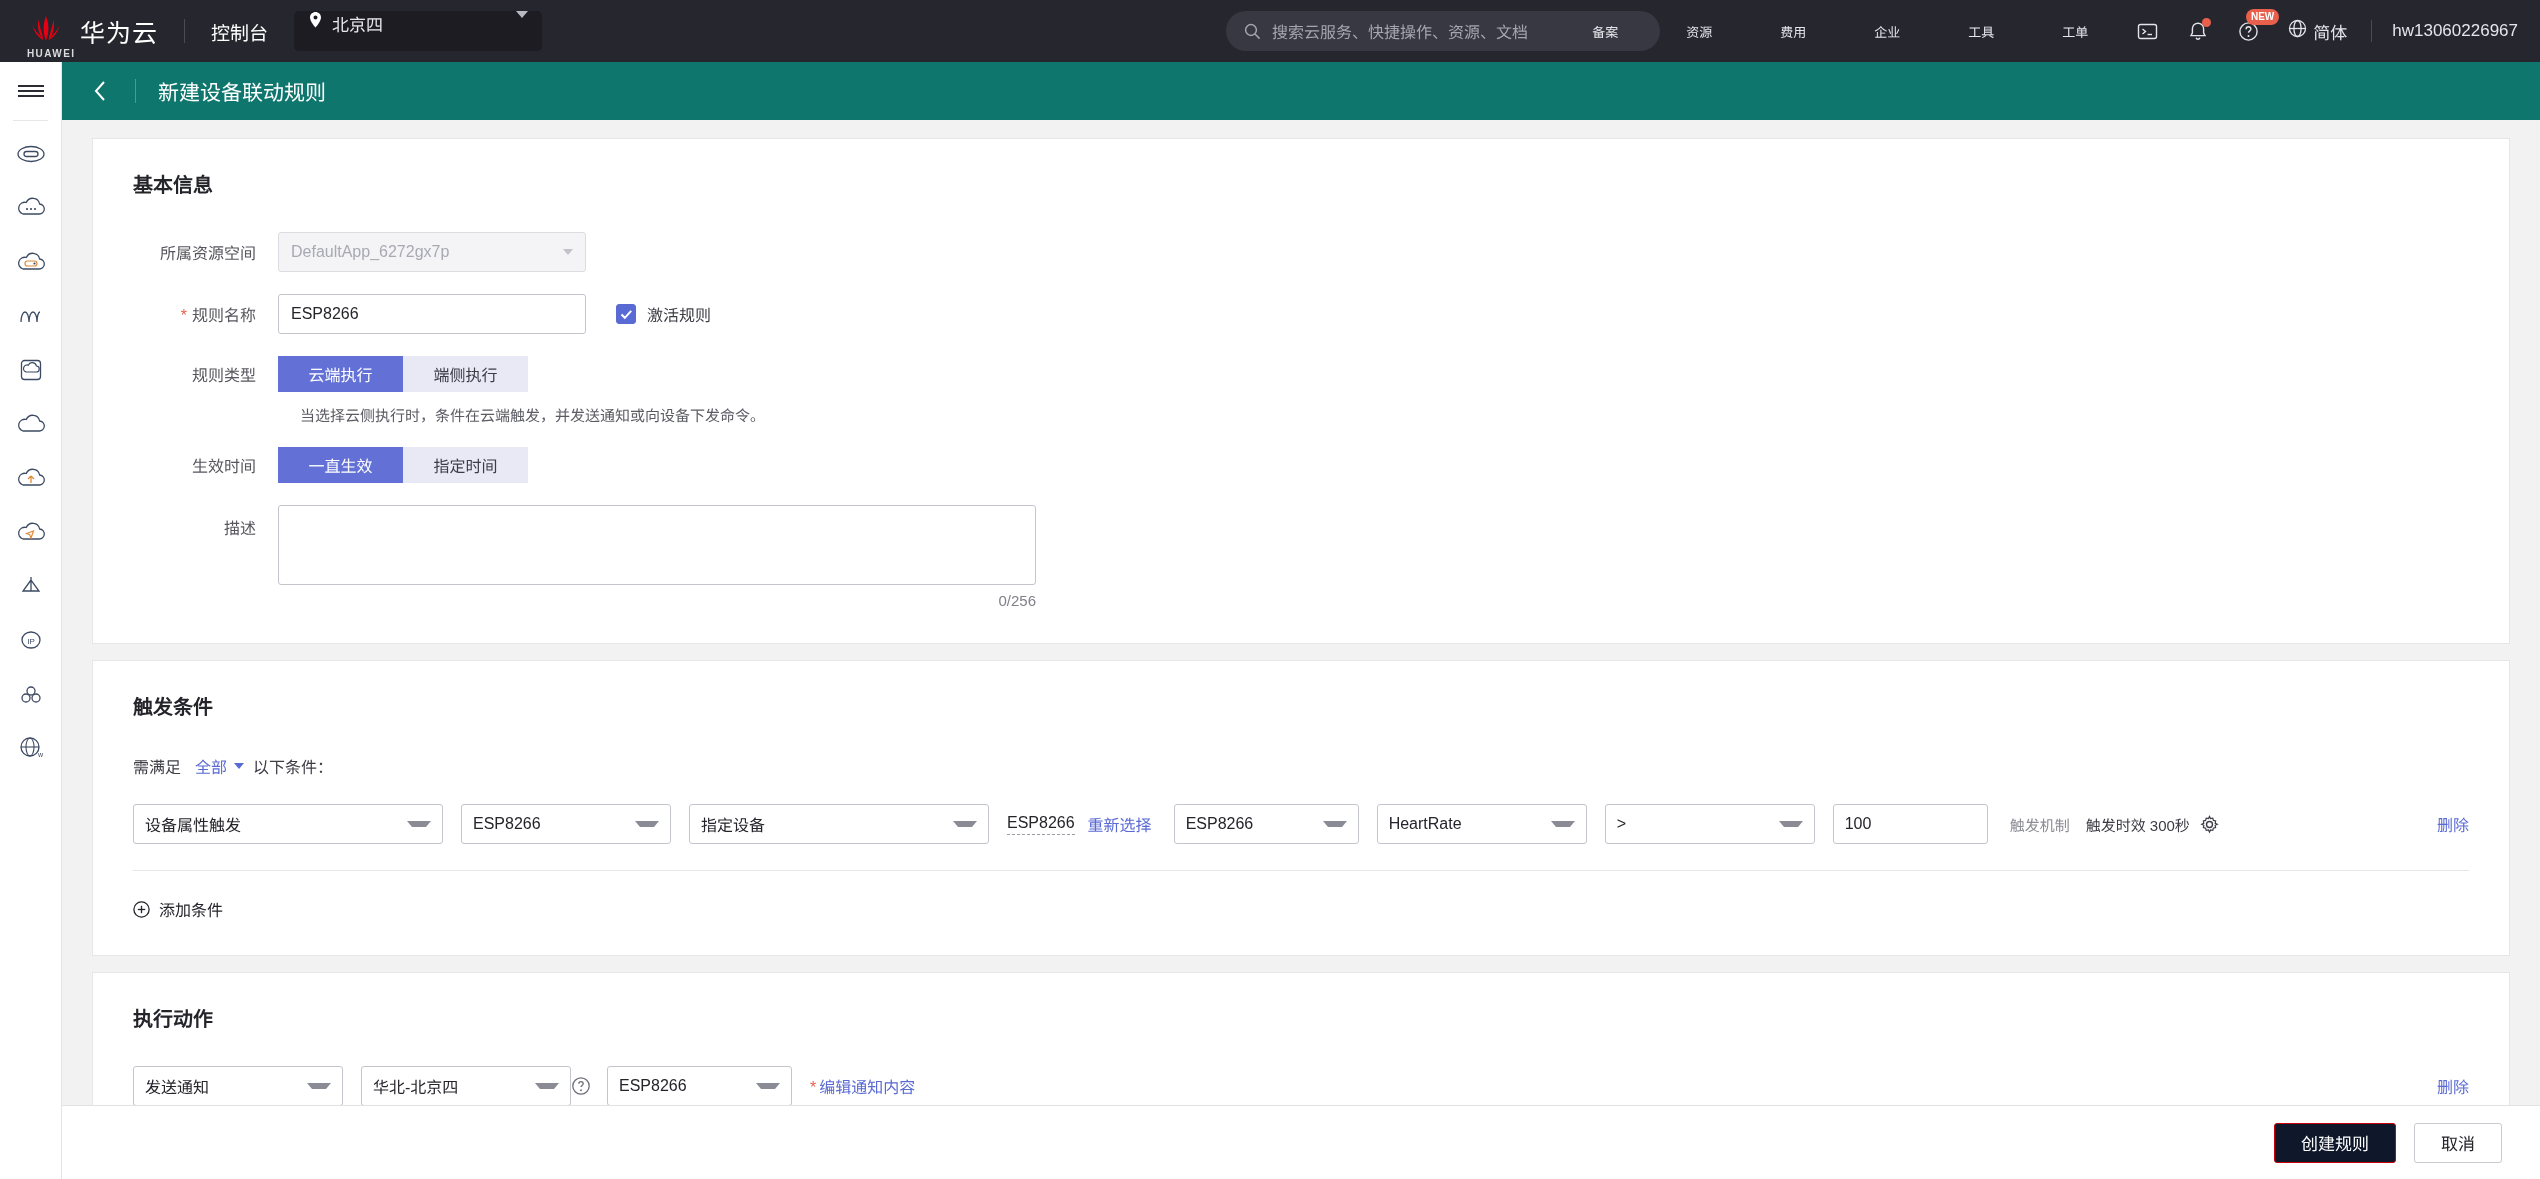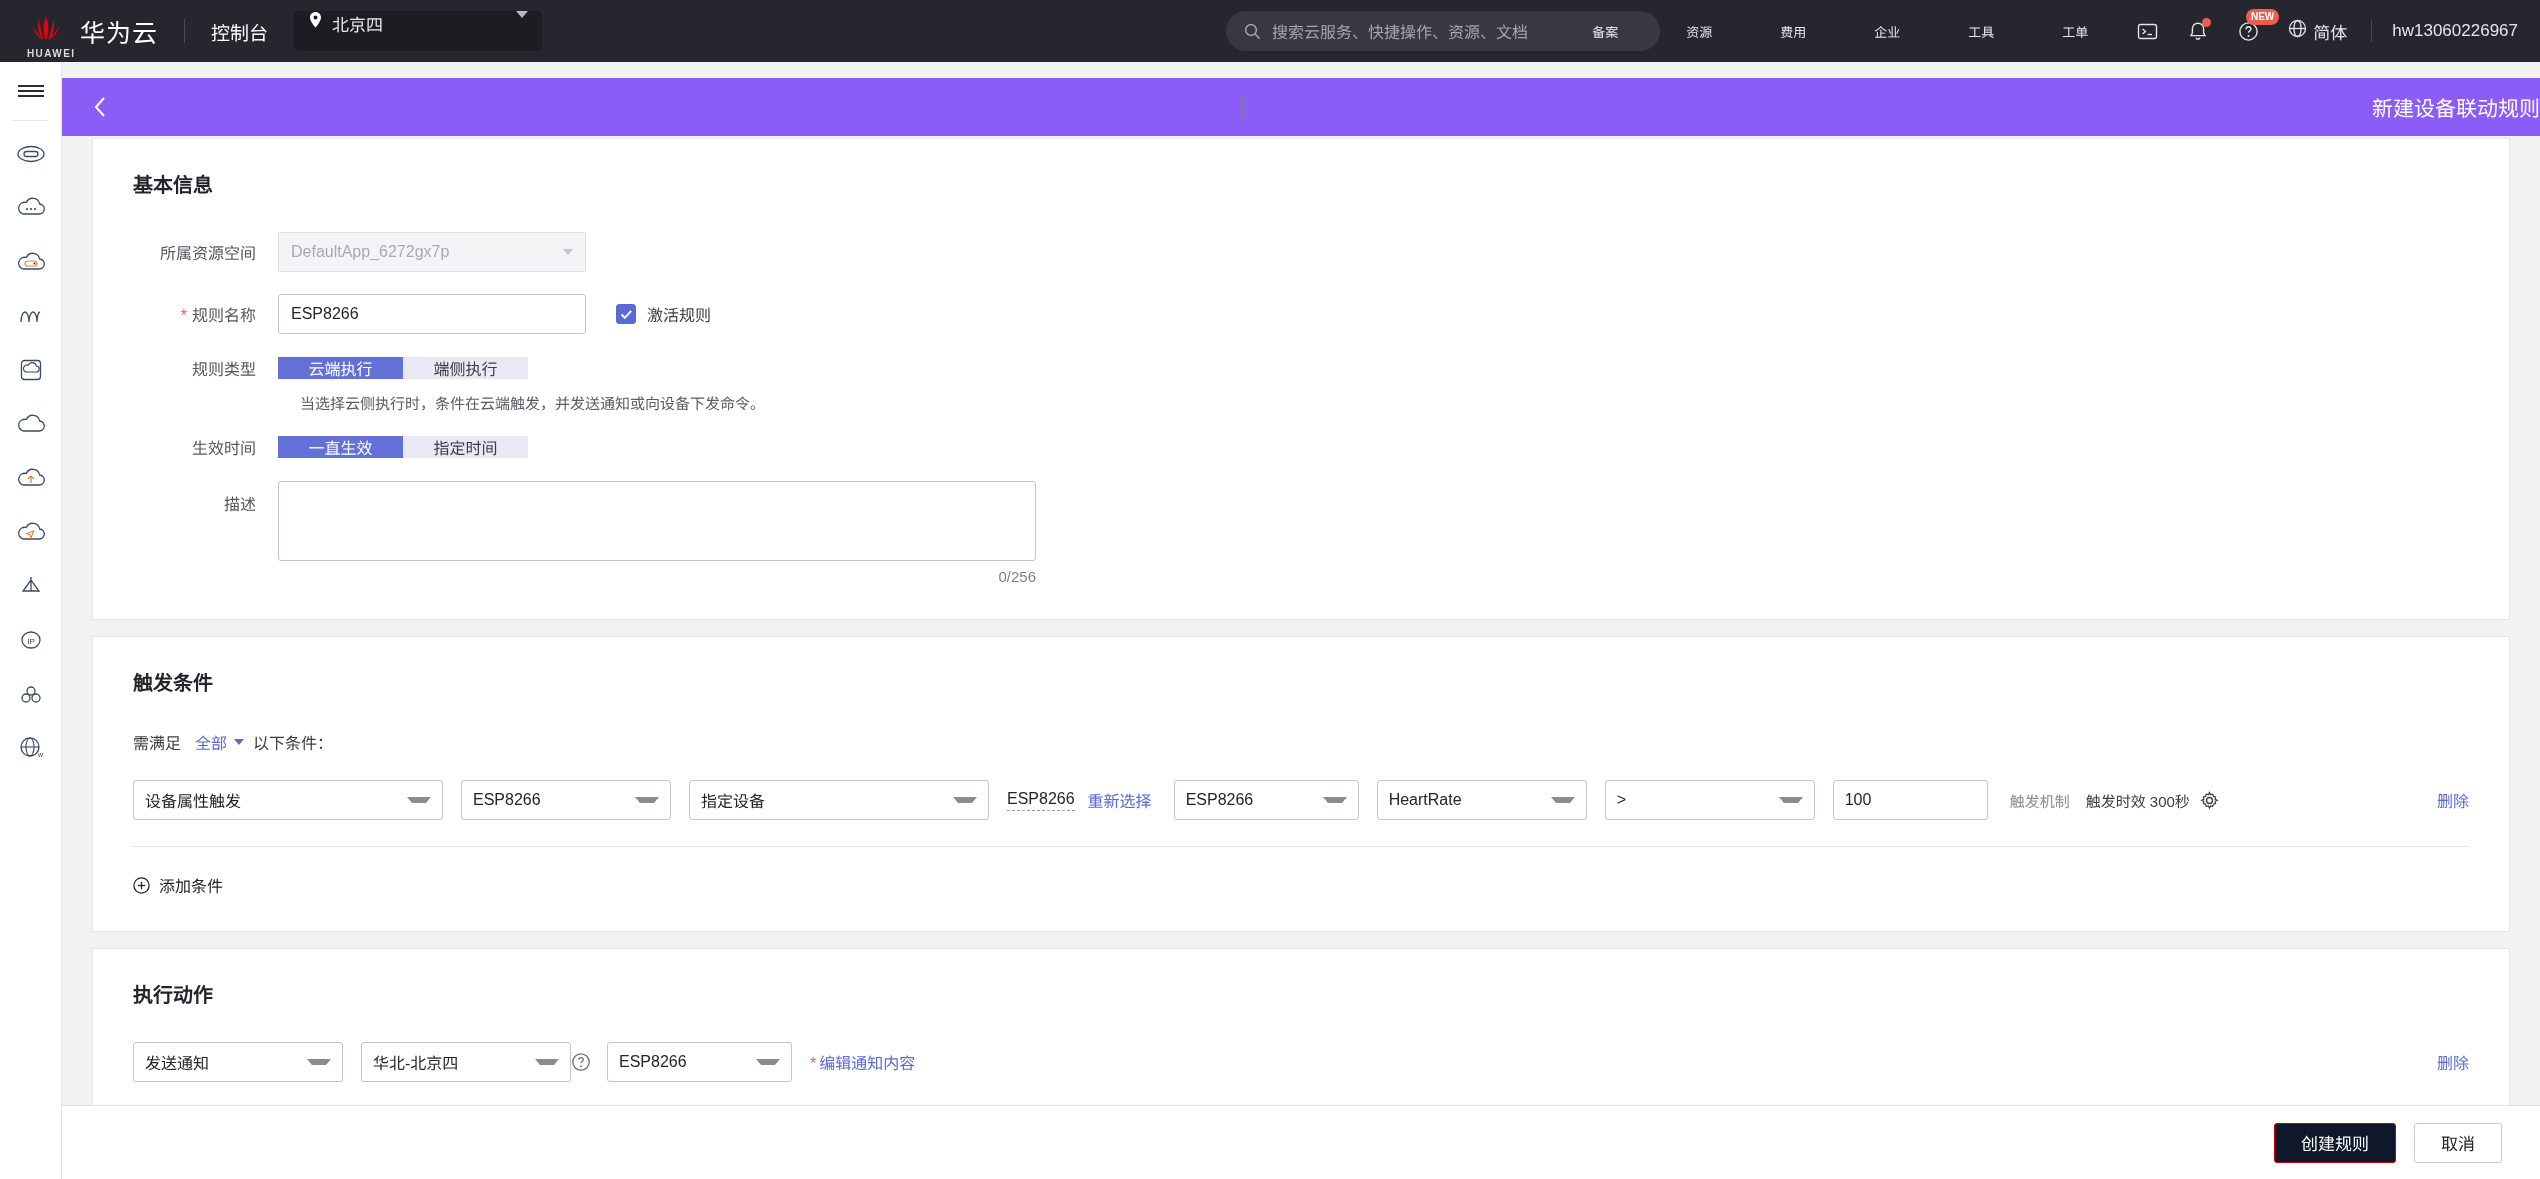--- a/index.html
+++ b/index.html
@@ -111,26 +111,25 @@
   }
   .ham span { display: block; width: 26px; height: 2px; background: #2b2b33; margin: 3px 0; }
   .sb-sep { height: 1px; background: #e6e6ea; margin: 0 13px 8px 13px; }
   .sb-item {
     height: 54px; display: flex; align-items: center; justify-content: center;
     cursor: pointer;
   }
 
   
   .pagebar {
-    position: absolute; top: 78px; left: 62px;
+    position: absolute; top: 62px; left: 62px;
     width: 2478px; height: 58px;
-    background: #8b5cf6;
+    background: #0f766e;
     display: flex; align-items: center;
     z-index: 20;
-    justify-content: space-between;
   }
   .back-btn {
     margin-left: 26px; cursor: pointer;
     display: flex; align-items: center; padding: 6px;
   }
   .pb-divider { width: 1px; height: 24px; background: #7e8193; margin: 0 22px; }
   .pb-title { color: #ffffff; font-size: 21px; }
 
   
   .content {
@@ -189,21 +188,21 @@
   .chk-wrap { display: flex; align-items: center; margin-left: 30px; cursor: pointer; }
   .chkbox {
     width: 20px; height: 20px; border-radius: 3px;
     background: #5a6ad4; border: 1px solid #5a6ad4;
     display: flex; align-items: center; justify-content: center;
   }
   .chk-label { font-size: 16px; color: #3c3c45; margin-left: 11px; }
 
   .segmented { display: flex; }
   .seg {
-    width: 125px; height: 22px;
+    width: 125px; height: 36px;
     display: flex; align-items: center; justify-content: center;
     font-size: 16px; cursor: pointer;
     background: #e8e9f5; color: #3c3c45;
   }
   .seg.active { background: #6371d6; color: #ffffff; }
 
   .helptext {
     font-size: 15px; color: #5b5b64;
     margin: 12px 0 0 167px;
   }

